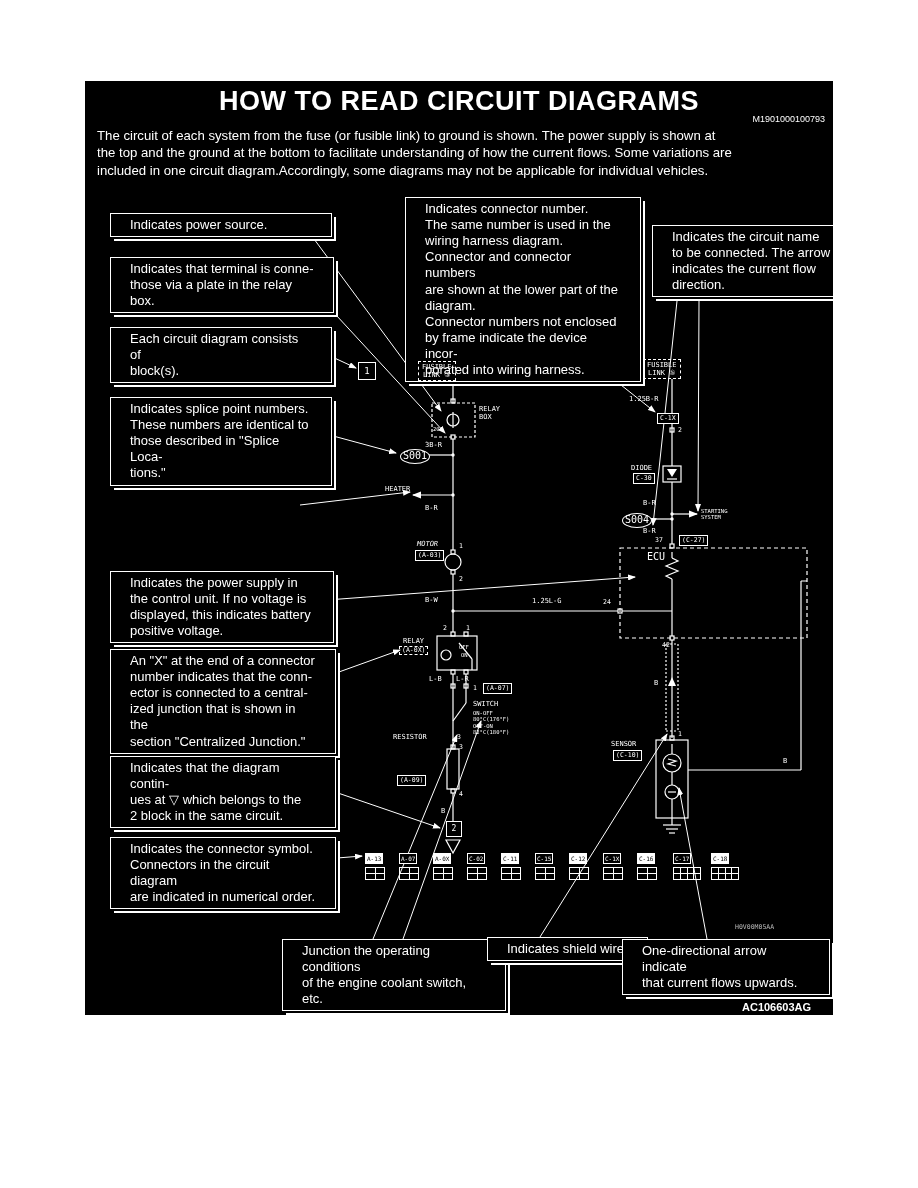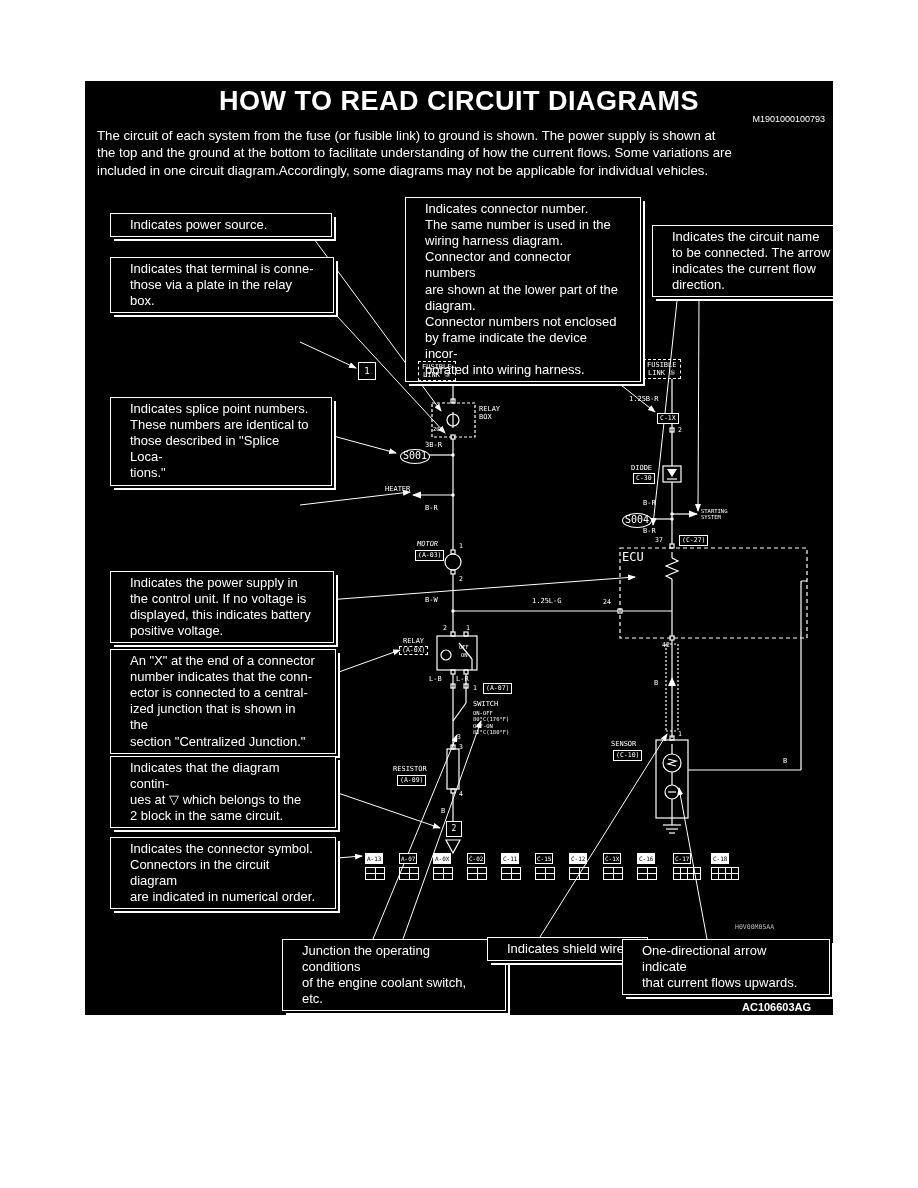--- a/index.html
+++ b/index.html
@@ -162,20 +162,22 @@
       <path d="M288,858 L372,654" marker-end="url(#ah)"></path>
       <path d="M318,858 L396,640" marker-end="url(#ah)"></path>
       <path d="M455,856 L582,653" marker-end="url(#ah)"></path>
       <path d="M622,858 L594,707" marker-end="url(#ah)"></path>
     </g>
   </svg>
 
   <div class="co" style="left:25px;top:132px;width:182px;">Indicates power source.</div>
   <div class="co" style="left:25px;top:176px;width:184px;">Indicates that terminal is conne-
 those via a plate in the relay box.</div>
+  <div class="co" style="left:25px;top:246px;width:182px;">Each circuit diagram consists of
+block(s).</div>
   <div class="co" style="left:25px;top:316px;width:182px;">Indicates splice point numbers.
 These numbers are identical to
 those described in "Splice Loca-
 tions."</div>
   <div class="co" style="left:25px;top:490px;width:184px;">Indicates the power supply in
 the control unit. If no voltage is
 displayed, this indicates battery
 positive voltage.</div>
   <div class="co" style="left:25px;top:568px;width:186px;">An "X" at the end of a connector
 number indicates that the conn-
@@ -235,42 +237,42 @@
   <div class="lbl" style="left:344px;top:594px;">L-B</div>
   <div class="lbl" style="left:371px;top:594px;">L-R</div>
   <div class="pin" style="left:388px;top:603px;">1</div>
   <div class="connbox" style="left:398px;top:602px;">(A-07)</div>
   <div class="lbl" style="left:388px;top:619px;">SWITCH</div>
   <div class="lbl tiny" style="left:388px;top:629px;">ON-OFF
 80°C(176°F)
 OFF-ON
 82°C(180°F)</div>
   <div class="pin" style="left:372px;top:652px;">3</div>
-  <div class="lbl" style="left:308px;top:684px;">RESISTOR</div>
+  <div class="lbl" style="left:308px;top:652px;">RESISTOR</div>
   <div class="connbox" style="left:312px;top:694px;">(A-09)</div>
   <div class="pin" style="left:374px;top:662px;">3</div>
   <div class="pin" style="left:374px;top:709px;">4</div>
   <div class="lbl" style="left:356px;top:726px;">B</div>
   <div class="blk" style="left:361px;top:740px;width:14px;height:14px;line-height:14px;font-size:8px;">2</div>
 
   <div class="dashedbox" style="left:558px;top:278px;">FUSIBLE
 LINK ⑤</div>
   <div class="lbl" style="left:544px;top:314px;">1.25B-R</div>
   <div class="connbox" style="left:572px;top:332px;">C-1X</div>
   <div class="pin" style="left:593px;top:345px;">2</div>
   <div class="lbl" style="left:546px;top:383px;">DIODE</div>
   <div class="connbox" style="left:548px;top:392px;">C-30</div>
   <div class="lbl" style="left:558px;top:418px;">B-R</div>
   <div class="oval" style="left:537px;top:432px;">S004</div>
   <div class="lbl tiny" style="left:616px;top:427px;">STARTING
 SYSTEM</div>
   <div class="lbl" style="left:558px;top:446px;">B-R</div>
   <div class="pin" style="left:570px;top:455px;">37</div>
   <div class="connbox" style="left:594px;top:454px;">(C-27)</div>
-  <div class="lbl" style="left:537px;top:470px;font-size:12px;">ECU</div>
+  <div class="lbl" style="left:562px;top:470px;font-size:10px;">ECU</div>
   <div class="pin" style="left:577px;top:560px;">42</div>
   <div class="lbl" style="left:569px;top:598px;">B</div>
   <div class="pin" style="left:593px;top:649px;">1</div>
   <div class="lbl" style="left:526px;top:659px;">SENSOR</div>
   <div class="connbox" style="left:528px;top:669px;">(C-10)</div>
   <div class="lbl" style="left:698px;top:676px;">B</div>
 
   <div class="crow rev" style="left:280px;top:772px;">A-13</div>
   <div class="crow" style="left:314px;top:772px;">A-07</div>
   <div class="crow rev" style="left:348px;top:772px;">A-0X</div>

